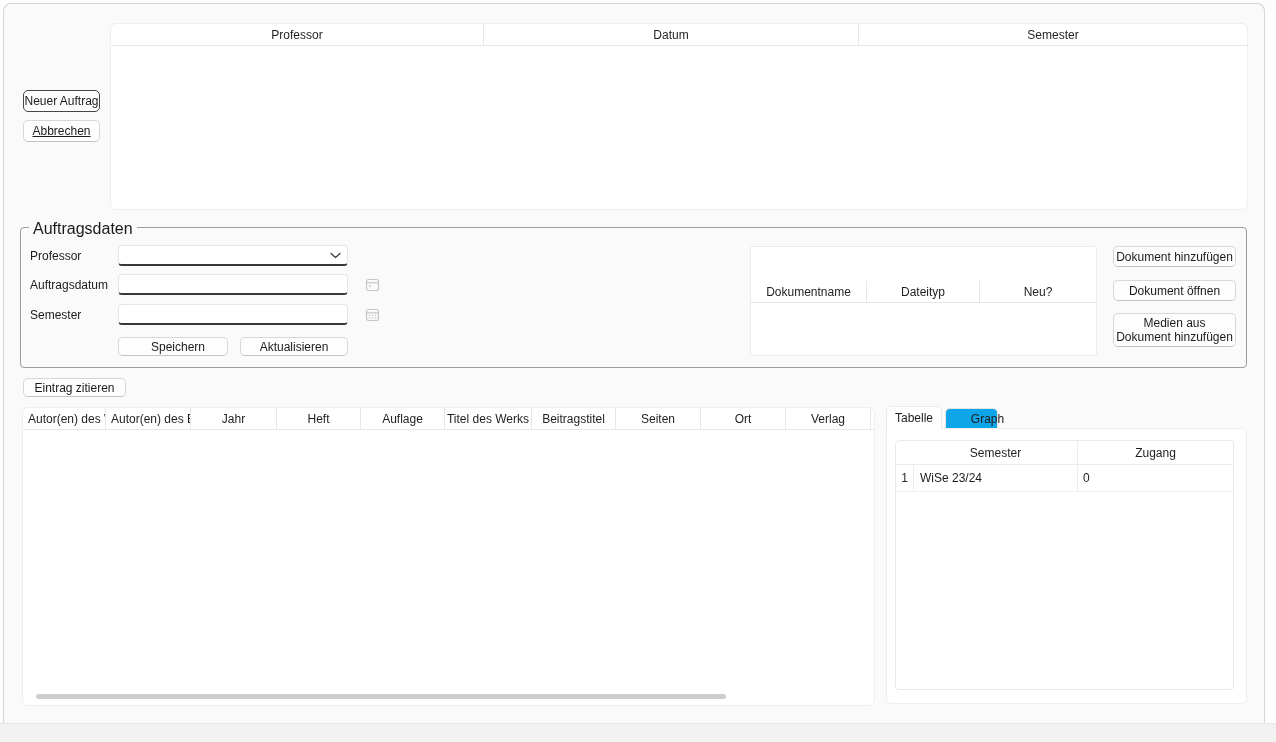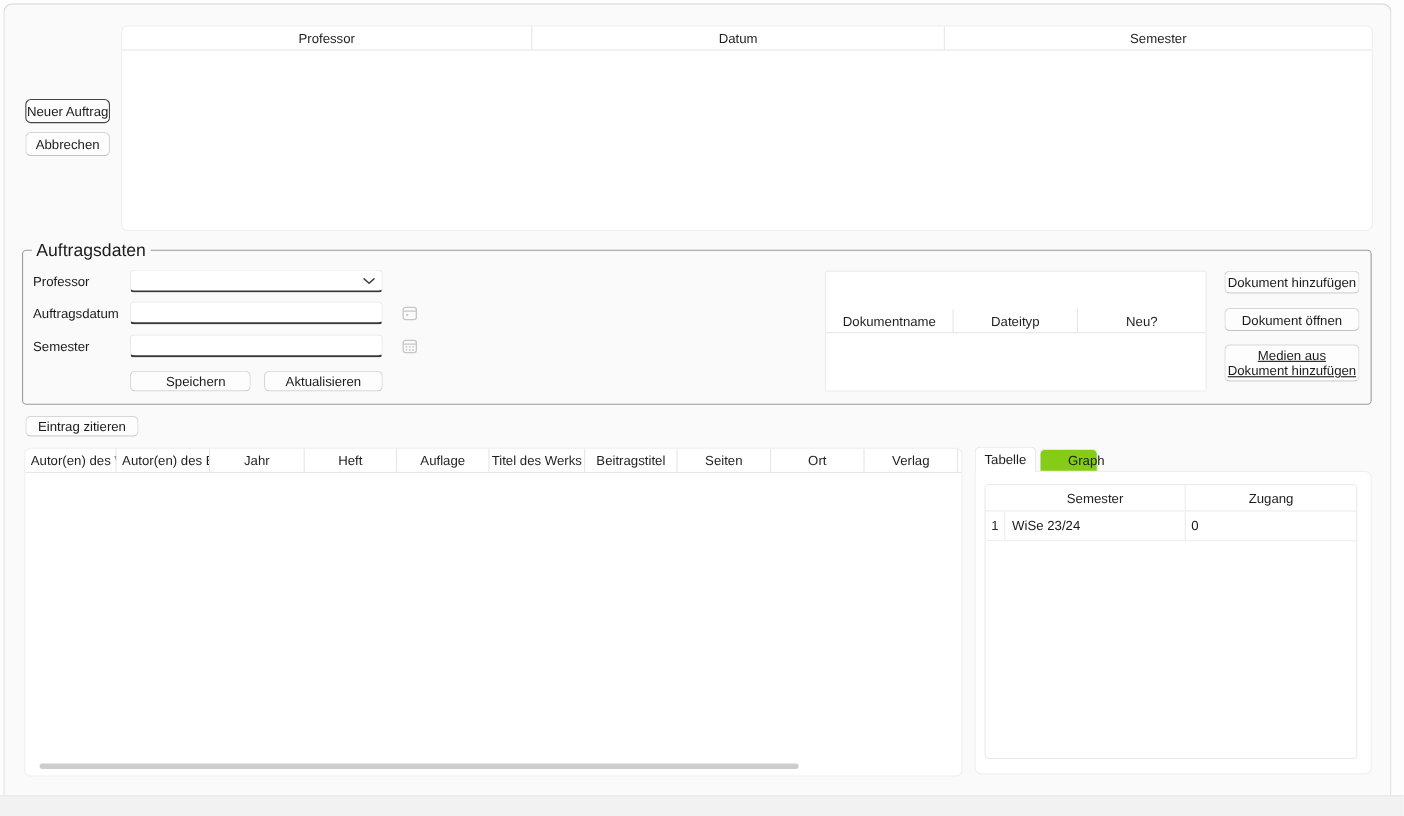--- a/index.html
+++ b/index.html
@@ -43,21 +43,21 @@
   .group-legend { position:absolute; left:8px; top:-8px; background:#fafafa;
     padding:0 4px; font-size:16px; color:#1b1b1b; }
 
   .cal-icon { position:absolute; width:15px; height:15px; }
 
   
   .tab { position:absolute; display:flex; align-items:center; justify-content:center;
     font-size:12px; border:1px solid #e9e9e9; border-bottom:none;
     border-radius:5px 5px 0 0; }
   .tab.active { background:#fff; z-index:3; }
-  .tab.inactive { background:#84cc16; border-color:#e4e4e4; z-index:1;padding-left:32px; }
+  .tab.inactive { background:#0ea5e9; border-color:#e4e4e4; z-index:1;padding-left:32px; }
 
   .row { display:flex; align-items:center; font-size:12px; }
   .cell { height:100%; display:flex; align-items:center; white-space:nowrap; overflow:hidden; }
 
   .hscrollbar { position:absolute; background:#cdcdcd; border-radius:3px; }
 </style>
 </head>
 <body>
 
 <div class="abs window-frame"></div>
@@ -66,21 +66,21 @@
 <div class="abs panel" style="left:110px; top:23px; width:1138px; height:187px;">
   <div class="thead" style="height:22px;">
     <div class="th sep" style="width:373px;">Professor</div>
     <div class="th sep" style="width:375px;">Datum</div>
     <div class="th" style="flex:1;">Semester</div>
   </div>
   <div style="height:164px;"></div>
 </div>
 
 <button class="btn focused" style="left:23px; top:90px; width:77px; height:22px;">Neuer Auftrag</button>
-<button class="btn" style="left:23px; top:120px; width:77px; height:22px;">Abbrechen</button>
+<button class="btn" style="left:23px; top:120px; width:77px; height:22px;text-decoration:underline;">Abbrechen</button>
 
 <div class="abs groupbox">
   <span class="group-legend">Auftragsdaten</span>
 </div>
 
 <span class="flabel" style="left:30px; top:249px;">Professor</span>
 <div class="field combo" style="left:118px; top:245px; width:230px;">
   <span style="display:flex;">
     <svg width="11" height="7" viewBox="0 0 11 7">
         <polyline points="1,1.5 5.5,5.5 10,1.5" fill="none" stroke="#3f3f3f" stroke-width="1.3" stroke-linecap="round" stroke-linejoin="round"></polyline>
@@ -123,21 +123,21 @@
   <div class="thead" style="height:22px;margin-top:34px;">
     <div class="th sep" style="width:116px;">Dokumentname</div>
     <div class="th sep" style="width:113px;">Dateityp</div>
     <div class="th" style="flex:1;">Neu?</div>
   </div>
   <div style="height:86px;"></div>
 </div>
 
 <button class="btn" style="left:1113px; top:246px; width:123px; height:21px;">Dokument hinzufügen</button>
 <button class="btn" style="left:1113px; top:280px; width:123px; height:21px;">Dokument öffnen</button>
-<button class="btn" style="left:1113px; top:313px; width:123px; height:34px; padding:2px;text-decoration:underline;">Medien aus Dokument hinzufügen</button>
+<button class="btn" style="left:1113px; top:313px; width:123px; height:34px; padding:2px;">Medien aus Dokument hinzufügen</button>
 
 <button class="btn" style="left:23px; top:378px; width:103px; height:19px;">Eintrag zitieren</button>
 
 <div class="abs panel" style="left:22px; top:407px; width:853px; height:299px;">
   <div class="thead" style="height:22px;">
     <div class="th sep left" style="width:83px;">Autor(en) des Werks</div>
     <div class="th sep left" style="width:85px;">Autor(en) des Beitrags</div>
     <div class="th sep" style="width:86px;">Jahr</div>
     <div class="th sep" style="width:84px;">Heft</div>
     <div class="th sep" style="width:84px;">Auflage</div>

